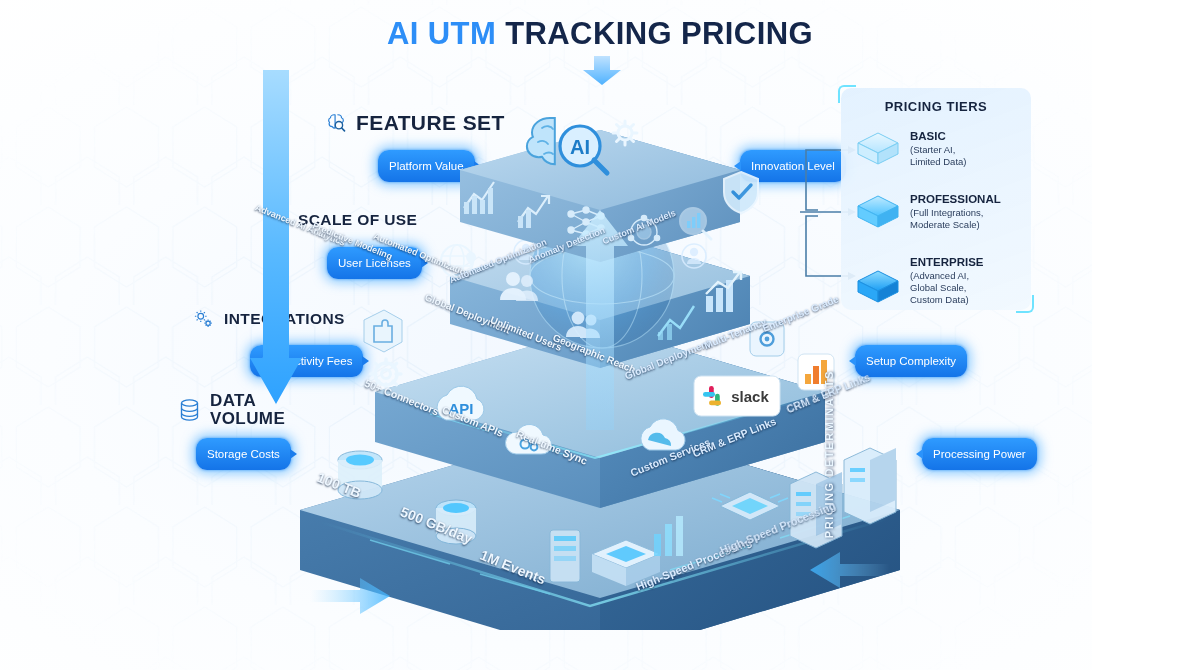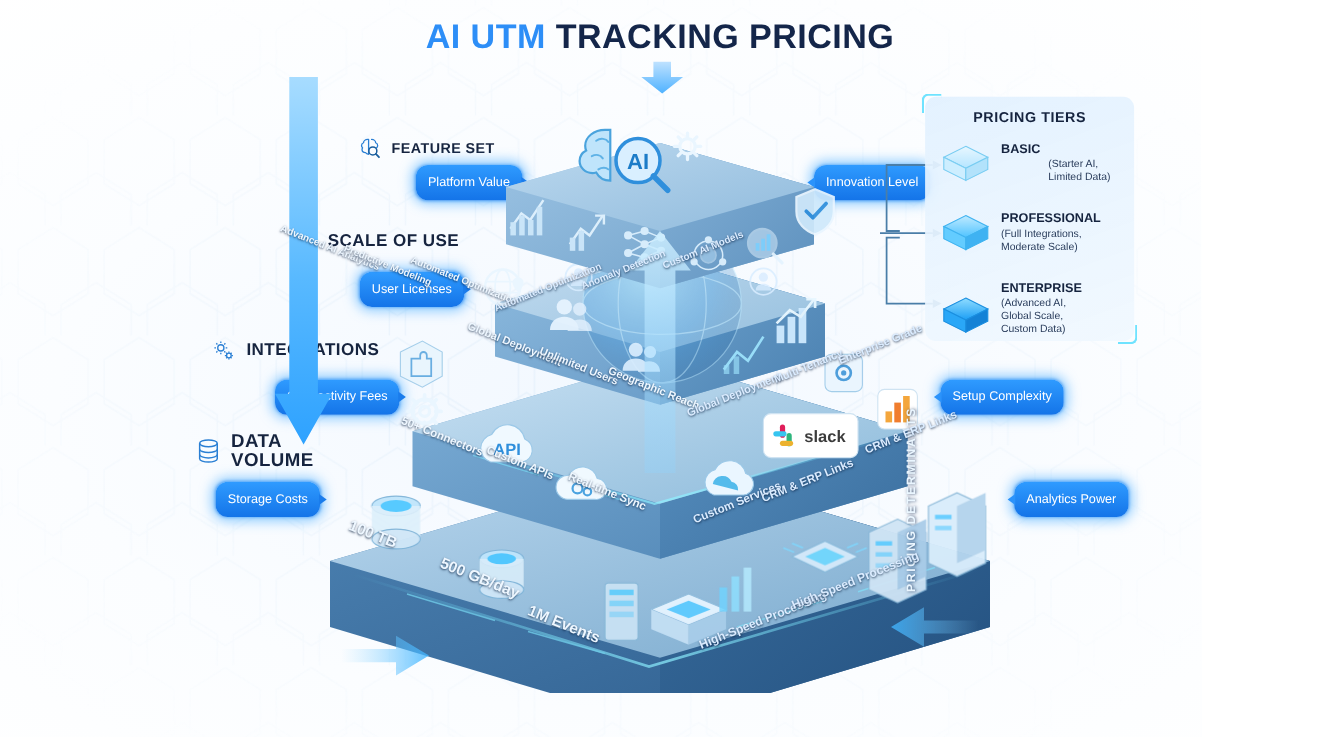--- a/index.html
+++ b/index.html
@@ -128,21 +128,21 @@
   <svg class="title-arrow" viewBox="0 0 44 30">
     <defs>
         <linearGradient id="tga" x1="0" y1="0" x2="0" y2="1">
       <stop offset="0%" stop-color="#bfe2ff"></stop>
           <stop offset="100%" stop-color="#4fb2ff"></stop>
     </linearGradient>
       </defs>
     <path d="M14 0 H30 V14 H41 L22 29 L3 14 H14 Z" fill="url(#tga)"></path>
   </svg>
 
-  <div class="seclabel" style="left:325px; top:124px; font-size:13px;">
+  <div class="seclabel" style="left:325px; top:112px; font-size:21px;">
     <svg width="22" height="22" viewBox="0 0 24 24">
       <path d="M10 3c-2.2 0-4 1.5-4 3.3-1.2.4-2 1.5-2 2.8 0 .9.4 1.7 1 2.2-.3.5-.5 1-.5 1.6 0 1.7 1.5 3.1 3.4 3.1.6 1 1.8 1.7 3.1 1.7V3z" fill="none" stroke="#2a7fd4" stroke-width="1.3" stroke-linejoin="round"></path>
       <path d="M14 3c2.2 0 4 1.5 4 3.3 1.2.4 2 1.5 2 2.8 0 .9-.4 1.7-1 2.2" fill="none" stroke="#2a7fd4" stroke-width="1.3" stroke-linecap="round"></path>
       <circle cx="15.2" cy="14.4" r="4" fill="none" stroke="#1b5f9e" stroke-width="1.5"></circle>
       <line x1="18.2" y1="17.4" x2="21.3" y2="20.6" stroke="#1b5f9e" stroke-width="1.8" stroke-linecap="round"></line>
     </svg>
     <span class="txt">FEATURE SET</span>
   </div>
 
   <div class="seclabel" style="left:265px; top:209px; font-size:15.5px;">
@@ -185,21 +185,21 @@
     </div>
   </div>
 
   <div class="pill right" style="left:378px; top:150px;">Platform Value</div>
   <div class="pill right" style="left:327px; top:247px;">User Licenses</div>
   <div class="pill right" style="left:250px; top:345px;">Connectivity Fees</div>
   <div class="pill right" style="left:196px; top:438px;">Storage Costs</div>
 
   <div class="pill left" style="left:740px; top:150px;">Innovation Level</div>
   <div class="pill left" style="left:855px; top:345px;">Setup Complexity</div>
-  <div class="pill left" style="left:922px; top:438px;">Analytics Power</div>
+  <div class="pill left" style="left:922px; top:438px;">Processing Power</div>
 
   <div class="pyramid">
     <svg width="700" height="560" viewBox="0 0 700 560">
       <defs>
         <linearGradient id="g-top-l" x1="0" y1="0" x2="1" y2="1">
           <stop offset="0%" stop-color="#9dc4e4"></stop>
             <stop offset="100%" stop-color="#6d9fc8"></stop>
         </linearGradient>
         <linearGradient id="g-top-r" x1="0" y1="0" x2="1" y2="1">
           <stop offset="0%" stop-color="#85b2d8"></stop>
@@ -665,21 +665,21 @@
           <stop offset="0%" stop-color="#e8f7ff"></stop>
               <stop offset="100%" stop-color="#b5e5ff"></stop>
             </linearGradient>
           </defs>
         <polygon points="23,3 43,13 23,23 3,13" fill="url(#cb1)" stroke="#79cdf2"></polygon>
         <polygon points="3,13 23,23 23,34 3,24" fill="#cdeeff" stroke="#79cdf2"></polygon>
         <polygon points="43,13 23,23 23,34 43,24" fill="#b2e2fb" stroke="#79cdf2"></polygon>
       </svg>
       <div>
         <div class="tier-name">BASIC</div>
-        <div class="tier-desc" style="white-space:pre-line;margin-left:43px;">(Starter AI,
+        <div class="tier-desc" style="white-space:pre-line;">(Starter AI,
 Limited Data)</div>
       </div>
     </div>
 
     <div class="tier-row" style="top:105px;">
       <svg width="46" height="38" viewBox="0 0 46 38">
         <defs>
             <linearGradient id="cb2" x1="0" y1="0" x2="0" y2="1">
           <stop offset="0%" stop-color="#bfeaff"></stop>
               <stop offset="100%" stop-color="#4fc3ff"></stop>

